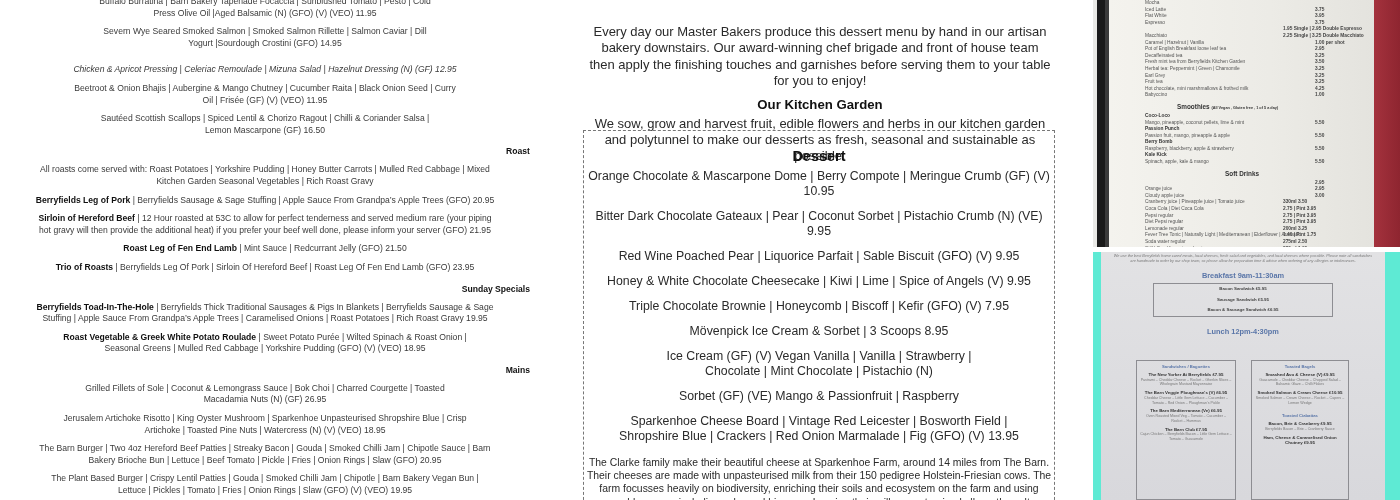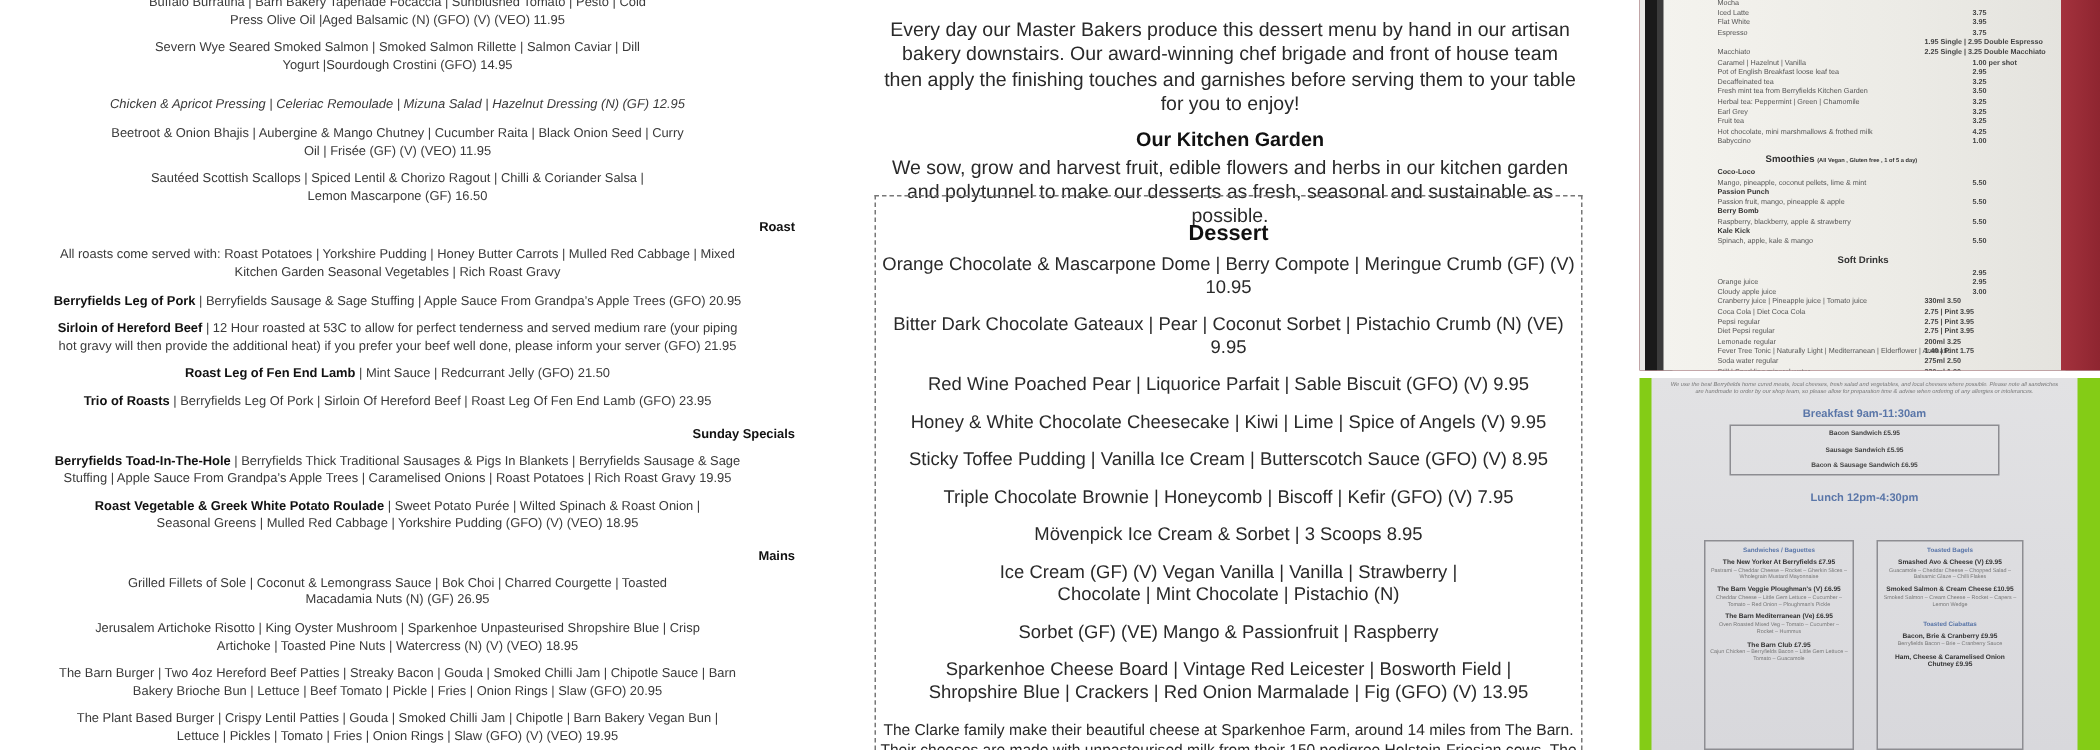--- a/index.html
+++ b/index.html
@@ -10,42 +10,42 @@
   .left-col { position: absolute; left: 0; top: 0; width: 530px; height: 500px; overflow: hidden; background: #fff; }
   .left-inner { position: absolute; left: 0; top: -4px; width: 530px; }
   .l-item { text-align: center; font-size: 8.6px; line-height: 11.6px; color: #3a3a3a; margin: 0 auto 7px auto; padding: 0 30px; }
   .l-item b { color: #111; font-weight: bold; }
   .l-head { text-align: right; font-size: 8.6px; font-weight: bold; color: #111; margin: 10px 0 8px 0; }
   .gap-lg { height: 8px; }
   .l-item.wide { padding: 0 14px; }
 
   
   .mid-col { position: absolute; left: 580px; top: 0; width: 480px; height: 500px; overflow: hidden; background: #fff; }
-  .mid-intro { text-align: center; font-size: 13px; line-height: 16.4px; color: #2a2a2a; padding: 12px 8px 0 8px; }
+  .mid-intro { text-align: center; font-size: 13px; line-height: 16.4px; color: #2a2a2a; padding: 24px 8px 0 8px; }
   .mid-subhead { text-align: center; font-size: 13.2px; font-weight: bold; color: #111; margin: 7px 0 4px 0; }
   .dessert-box { position: absolute; left: 3px; top: 130px; width: 472px; height: 380px; border: 1.3px dashed #777; }
   .dessert-title { text-align: center; font-size: 14.5px; font-weight: bold; color: #111; margin-top: 17px; margin-bottom: 5px; }
   .d-item { text-align: center; font-size: 12.3px; line-height: 15px; color: #2a2a2a; margin-bottom: 10px; padding: 0 2px; }
   .d-item.tight { margin-bottom: 12px; }
   .d-note { text-align: center; font-size: 10.4px; line-height: 13.2px; color: #2a2a2a; padding: 0 1px; }
 
   
   .photo { position: absolute; left: 1093px; width: 307px; overflow: hidden; }
   .photo-top { top: 0; height: 247px; background: #6b1e26; }
   .photo-top .frame { position: absolute; left: 0; top: 0; width: 22px; height: 247px; background: linear-gradient(90deg,#e9e9e6 0 4px,#1a1a1a 4px 12px,#3b3b3b 12px 22px); }
   .photo-top .paper { position: absolute; left: 16px; top: 0; width: 268px; height: 247px; background: linear-gradient(90deg,#f4f3ee 0%,#ecebe6 60%,#e4e3de 100%); padding: 0 0 0 36px; }
   .photo-top .redwall { position: absolute; right: 0; top: 0; width: 26px; height: 247px; background: linear-gradient(90deg,#a4323d,#8e2530); }
   .pt-row { position: relative; height: 6.6px; font-size: 4.8px; line-height: 6.6px; color: #555; white-space: nowrap; }
   .pt-row .price { position: absolute; left: 170px; font-weight: bold; color: #444; }
   .pt-row .price.wide { left: 138px; }
   .pt-head { text-align: left; padding-left: 32px; font-size: 6.4px; font-weight: bold; color: #333; margin: 4px 0 3px 0; }
   .pt-head small { font-size: 3.8px; }
   .pt-row.bold { font-weight: bold; color: #333; }
 
-  .photo-bottom { top: 252px; height: 248px; background: #84cc16; }
+  .photo-bottom { top: 252px; height: 248px; background: #5eead4; }
   .photo-bottom .paper { position: absolute; left: 8px; top: 0; width: 284px; height: 248px; background: linear-gradient(180deg,#e2e2e4,#d8d8dc); }
   .pb-intro { text-align: center; font-size: 3.8px; line-height: 5.4px; color: #777; font-style: italic; padding: 2px 10px 0 10px; }
   .pb-head { text-align: center; font-size: 7.4px; color: #5a76a8; font-weight: bold; margin: 6px 0 3px 0; }
   .pb-box { margin: 0 auto; border: 1px solid #8d8d92; text-align: center; }
   .pb-box .r { font-size: 4.4px; line-height: 10.8px; color: #444; font-weight: bold; }
   .pb-cols { position: absolute; top: 108px; left: 0; width: 284px; height: 140px; }
   .pb-col { position: absolute; top: 0; width: 100px; height: 140px; border: 1px solid #8d8d92; text-align: center; padding: 3px 3px; }
   .pb-col .ch { font-size: 4.2px; color: #5a76a8; font-weight: bold; margin-bottom: 3px; }
   .pb-col .it { font-size: 4.4px; font-weight: bold; color: #333; line-height: 5.6px; margin-top: 2px; }
   .pb-col .ds { font-size: 3.6px; color: #777; line-height: 4.8px; margin-bottom: 3px; }
@@ -85,21 +85,20 @@
   <p class="mid-intro">Every day our Master Bakers produce this dessert menu by hand in our artisan bakery downstairs. Our award-winning chef brigade and front of house team then apply the finishing touches and garnishes before serving them to your table for you to enjoy!</p>
   <h3 class="mid-subhead">Our Kitchen Garden</h3>
   <p class="mid-intro" style="padding-top:0; padding-left:14px; padding-right:14px;">We sow, grow and harvest fruit, edible flowers and herbs in our kitchen garden and polytunnel to make our desserts as fresh, seasonal and sustainable as possible.</p>
 
   <div class="dessert-box">
     <h2 class="dessert-title">Dessert</h2>
     <p class="d-item">Orange Chocolate &amp; Mascarpone Dome | Berry Compote | Meringue Crumb (GF) (V) 10.95</p>
     <p class="d-item">Bitter Dark Chocolate Gateaux | Pear | Coconut Sorbet | Pistachio Crumb (N) (VE) 9.95</p>
     <p class="d-item">Red Wine Poached Pear | Liquorice Parfait | Sable Biscuit (GFO) (V) 9.95</p>
     <p class="d-item">Honey &amp; White Chocolate Cheesecake | Kiwi | Lime | Spice of Angels (V) 9.95</p>
-    <p class="d-item">Sticky Toffee Pudding | Vanilla Ice Cream | Butterscotch Sauce (GFO) (V) 8.95</p>
     <p class="d-item">Triple Chocolate Brownie | Honeycomb | Biscoff | Kefir (GFO) (V) 7.95</p>
     <p class="d-item">Mövenpick Ice Cream &amp; Sorbet | 3 Scoops 8.95</p>
     <p class="d-item" style="padding:0 60px;">Ice Cream (GF) (V) Vegan Vanilla | Vanilla | Strawberry | Chocolate | Mint Chocolate | Pistachio (N)</p>
     <p class="d-item">Sorbet (GF) (VE) Mango &amp; Passionfruit | Raspberry</p>
     <p class="d-item tight" style="padding:0 20px;">Sparkenhoe Cheese Board | Vintage Red Leicester | Bosworth Field | Shropshire Blue | Crackers | Red Onion Marmalade | Fig (GFO) (V) 13.95</p>
     <p class="d-note">The Clarke family make their beautiful cheese at Sparkenhoe Farm, around 14 miles from The Barn. Their cheeses are made with unpasteurised milk from their 150 pedigree Holstein-Friesian cows. The farm focusses heavily on biodiversity, enriching their soils and ecosystem on the farm and using renewable energy including solar and biomass. Leaving their milk unpasteurised allows the culture and flavour of the cheese to reflect their farmland and regenerative farming practices.</p>
   </div>
 </div>
 
 <div class="photo photo-top">

